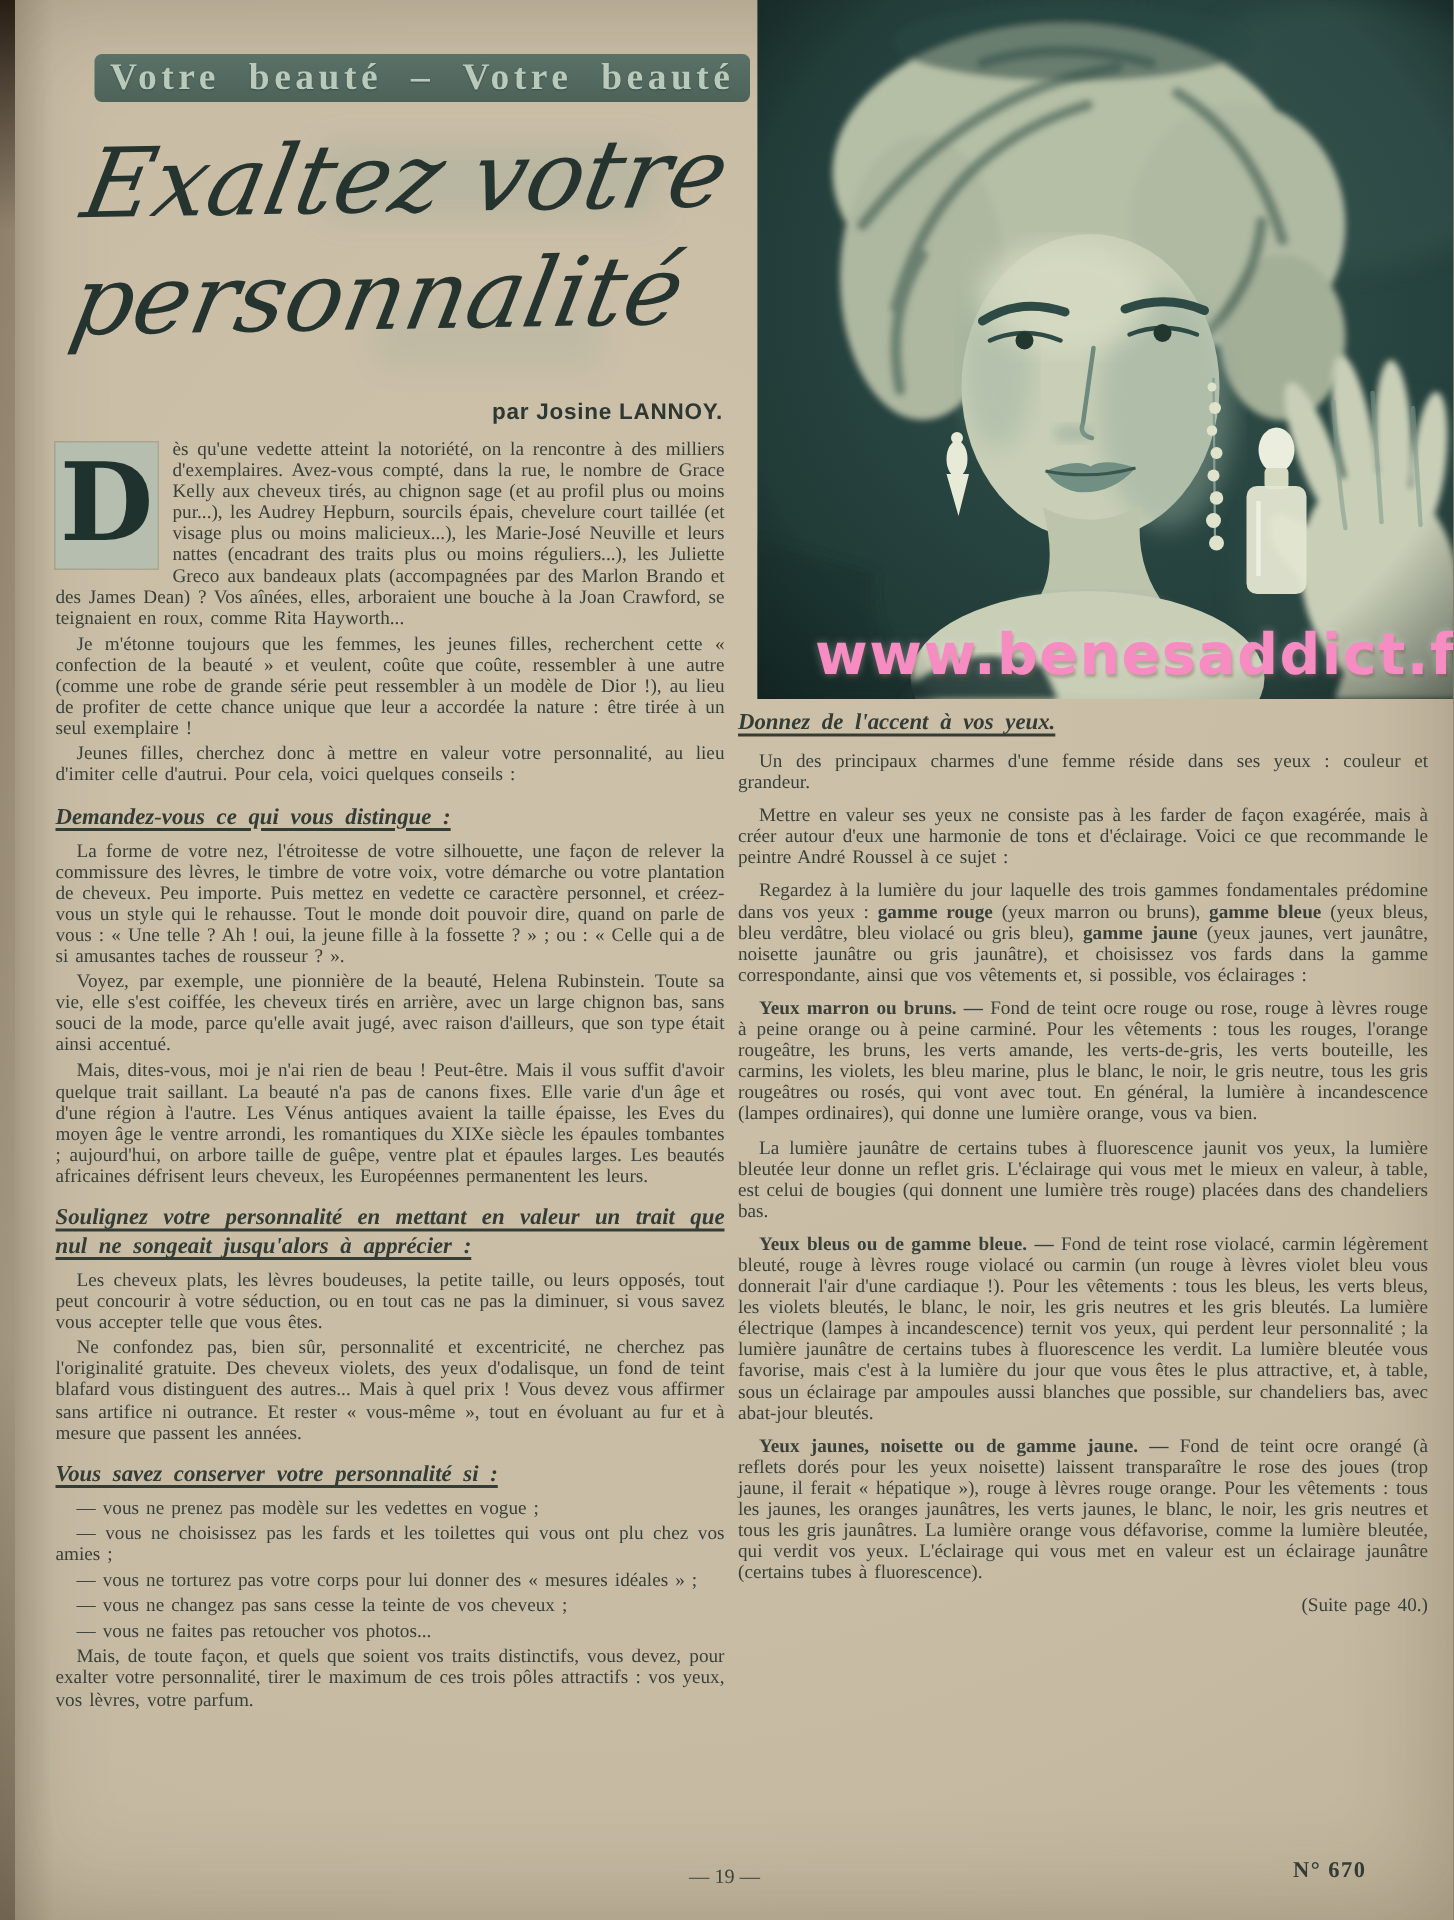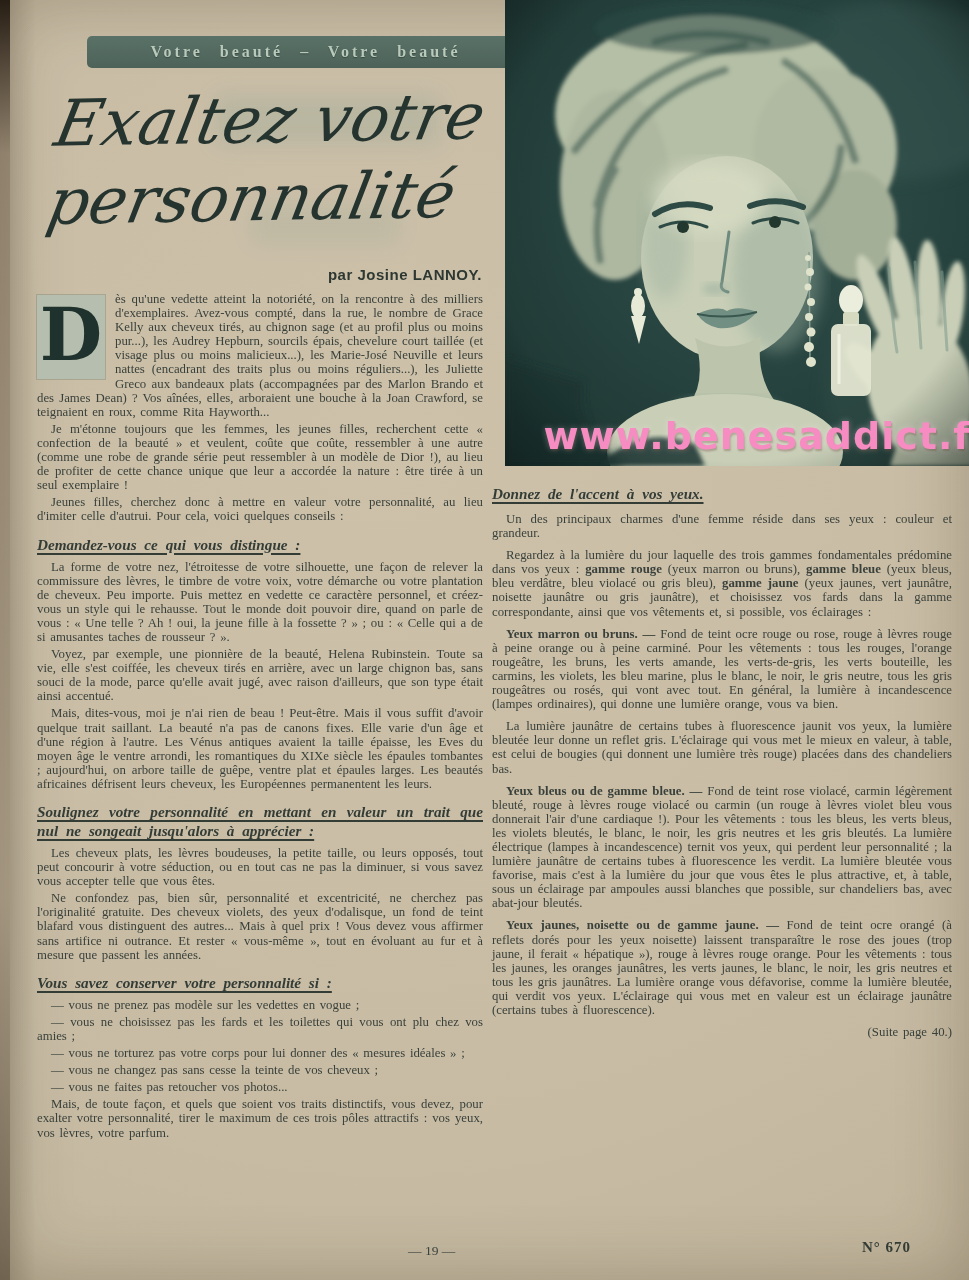--- a/index.html
+++ b/index.html
@@ -7,48 +7,48 @@
     background:radial-gradient(140% 100% at 40% 35%, #cdc1aa 0%, #c7bba4 55%, #beb298 85%, #b0a388 100%);
     box-shadow:inset 0 0 70px rgba(60,45,25,.28);
     font-family:"Liberation Serif", serif; color:#39403a;}
   .edge{position:absolute;left:0;top:0;width:10px;height:100%;
     background:linear-gradient(180deg, rgba(25,16,8,.9), rgba(70,52,34,.35) 12%, rgba(70,52,34,.18) 70%, rgba(45,32,18,.45));}
   .crease{position:absolute;left:10px;top:0;width:26px;height:100%;
     background:linear-gradient(90deg, rgba(40,30,15,.14), rgba(0,0,0,0));}
   .showthru{position:absolute;background:rgba(100,140,128,.16);filter:blur(10px);border-radius:10px;}
   .banner{position:absolute;left:63px;top:36px;width:437px;height:32px;border-radius:5px;
     background:linear-gradient(180deg,#5a7168,#4d6359);display:flex;align-items:center;justify-content:center;
-    font-family:"Liberation Serif",serif;font-weight:bold;font-size:16px;letter-spacing:3px;word-spacing:10px;
-    color:#b9cabb;text-shadow:0 1px 1px rgba(20,30,25,.4);margin-left:24px;}
+    font-family:"Liberation Serif",serif;font-weight:bold;font-size:25px;letter-spacing:3px;word-spacing:10px;
+    color:#b9cabb;text-shadow:0 1px 1px rgba(20,30,25,.4);}
   .title{position:absolute;left:48px;top:78px;width:446px;color:#263430;
     font-family:"DejaVu Serif",serif;font-style:italic;transform:rotate(-1deg);}
   .title .l1{font-size:64px;line-height:84px;text-align:center;transform:skewX(-12deg);}
   .title .l2{font-size:64px;line-height:84px;text-align:center;transform:skewX(-12deg);margin-right:42px;margin-top:-6px;}
   .byline{position:absolute;left:60px;top:266px;width:422px;text-align:right;
     font-family:"Liberation Sans",sans-serif;font-weight:bold;font-size:15px;letter-spacing:.5px;color:#2e3833;}
   .col{position:absolute;font-size:12.8px;line-height:14.1px;text-align:justify;color:#39403a;word-spacing:1.5px;}
   .col p{margin:0 0 3px 0;text-indent:14px;}
   .col p.nodent{text-indent:0;}
   .col h3{font-size:15.2px;line-height:19px;font-style:italic;font-weight:bold;margin:11px 0 6px 0;
     text-decoration:underline;text-decoration-thickness:1.5px;text-underline-offset:3px;color:#343c36;word-spacing:4px;}
   #leftcol{left:37px;top:292px;width:446px;}
-  #rightcol{left:492px;top:484px;width:460px;}
+  #rightcol{left:492px;top:472px;width:460px;}
   #rightcol p{margin:0 0 8px 0;}
   #rightcol h3{margin:0 0 9px 0;}
   .dropcap{float:left;width:68px;height:84px;margin:3px 10px 1px 0;background:#b6bfaf;
     font-family:"DejaVu Serif",serif;font-weight:bold;font-size:72px;line-height:80px;text-align:center;color:#20322d;
     box-shadow:0 0 0 1px rgba(120,130,110,.4);}
   .lead{font-weight:bold;font-family:Liberation Serif, serif;}
   .suite{text-align:right;margin-top:2px;}
   .photo{position:absolute;left:505px;top:0;width:464px;height:466px;background:#24403d;}
   .photo svg{display:block;}
   .watermark{position:absolute;left:535px;top:414px;width:464px;text-align:center;
     font-family:"DejaVu Sans",sans-serif;font-weight:bold;font-size:38px;letter-spacing:1px;color:#f78cc2;
     text-shadow:0 0 6px rgba(255,235,245,.35), 1px 2px 2px rgba(80,50,30,.35);}
-  .pagenum{position:absolute;left:408px;top:1243px;width:150px;font-size:13.5px;color:#3a423c;}
+  .pagenum{position:absolute;left:408px;top:1243px;width:150px;text-align:center;font-size:13.5px;color:#3a423c;}
   .issue{position:absolute;left:862px;top:1239px;font-weight:bold;font-size:15px;color:#333b35;letter-spacing:1px;}
 </style>
 </head>
 <body>
 
 <div id="page">
 
   <div class="edge"></div>
   <div class="crease"></div>
   <div class="showthru" style="left:215px;top:95px;width:225px;height:50px;"></div>
@@ -195,20 +195,21 @@
     <p>— vous ne choisissez pas les fards et les toilettes qui vous ont plu chez vos amies ;</p>
     <p>— vous ne torturez pas votre corps pour lui donner des « mesures idéales » ;</p>
     <p>— vous ne changez pas sans cesse la teinte de vos cheveux ;</p>
     <p>— vous ne faites pas retoucher vos photos...</p>
     <p>Mais, de toute façon, et quels que soient vos traits distinctifs, vous devez, pour exalter votre personnalité, tirer le maximum de ces trois pôles attractifs : vos yeux, vos lèvres, votre parfum.</p>
   </div>
 
   <div id="rightcol" class="col">
     <h3>Donnez de l'accent à vos yeux.</h3>
     <p>Un des principaux charmes d'une femme réside dans ses yeux : couleur et grandeur.</p>
+    <p>Mettre en valeur ses yeux ne consiste pas à les farder de façon exagérée, mais à créer autour d'eux une harmonie de tons et d'éclairage. Voici ce que recommande le peintre André Roussel à ce sujet :</p>
     <p><span>Regardez à la lumière du jour laquelle des trois gammes fondamentales prédomine dans vos yeux : </span><b>gamme rouge</b><span> (yeux marron ou bruns), </span><b>gamme bleue</b><span> (yeux bleus, bleu verdâtre, bleu violacé ou gris bleu), </span><b>gamme jaune</b><span> (yeux jaunes, vert jaunâtre, noisette jaunâtre ou gris jaunâtre), et choisissez vos fards dans la gamme correspondante, ainsi que vos vêtements et, si possible, vos éclairages :</span></p>
     <p><span class="lead">Yeux marron ou bruns. — </span><span>Fond de teint ocre rouge ou rose, rouge à lèvres rouge à peine orange ou à peine carminé. Pour les vêtements : tous les rouges, l'orange rougeâtre, les bruns, les verts amande, les verts-de-gris, les verts bouteille, les carmins, les violets, les bleu marine, plus le blanc, le noir, le gris neutre, tous les gris rougeâtres ou rosés, qui vont avec tout. En général, la lumière à incandescence (lampes ordinaires), qui donne une lumière orange, vous va bien.</span></p>
     <p>La lumière jaunâtre de certains tubes à fluorescence jaunit vos yeux, la lumière bleutée leur donne un reflet gris. L'éclairage qui vous met le mieux en valeur, à table, est celui de bougies (qui donnent une lumière très rouge) placées dans des chandeliers bas.</p>
     <p><span class="lead">Yeux bleus ou de gamme bleue. — </span><span>Fond de teint rose violacé, carmin légèrement bleuté, rouge à lèvres rouge violacé ou carmin (un rouge à lèvres violet bleu vous donnerait l'air d'une cardiaque !). Pour les vêtements : tous les bleus, les verts bleus, les violets bleutés, le blanc, le noir, les gris neutres et les gris bleutés. La lumière électrique (lampes à incandescence) ternit vos yeux, qui perdent leur personnalité ; la lumière jaunâtre de certains tubes à fluorescence les verdit. La lumière bleutée vous favorise, mais c'est à la lumière du jour que vous êtes le plus attractive, et, à table, sous un éclairage par ampoules aussi blanches que possible, sur chandeliers bas, avec abat-jour bleutés.</span></p>
     <p><span class="lead">Yeux jaunes, noisette ou de gamme jaune. — </span><span>Fond de teint ocre orangé (à reflets dorés pour les yeux noisette) laissent transparaître le rose des joues (trop jaune, il ferait « hépatique »), rouge à lèvres rouge orange. Pour les vêtements : tous les jaunes, les oranges jaunâtres, les verts jaunes, le blanc, le noir, les gris neutres et tous les gris jaunâtres. La lumière orange vous défavorise, comme la lumière bleutée, qui verdit vos yeux. L'éclairage qui vous met en valeur est un éclairage jaunâtre (certains tubes à fluorescence).</span></p>
     <p class="suite">(Suite page 40.)</p>
   </div>
 
   <div class="pagenum">— 19 —</div>
   <div class="issue">N° 670</div>

